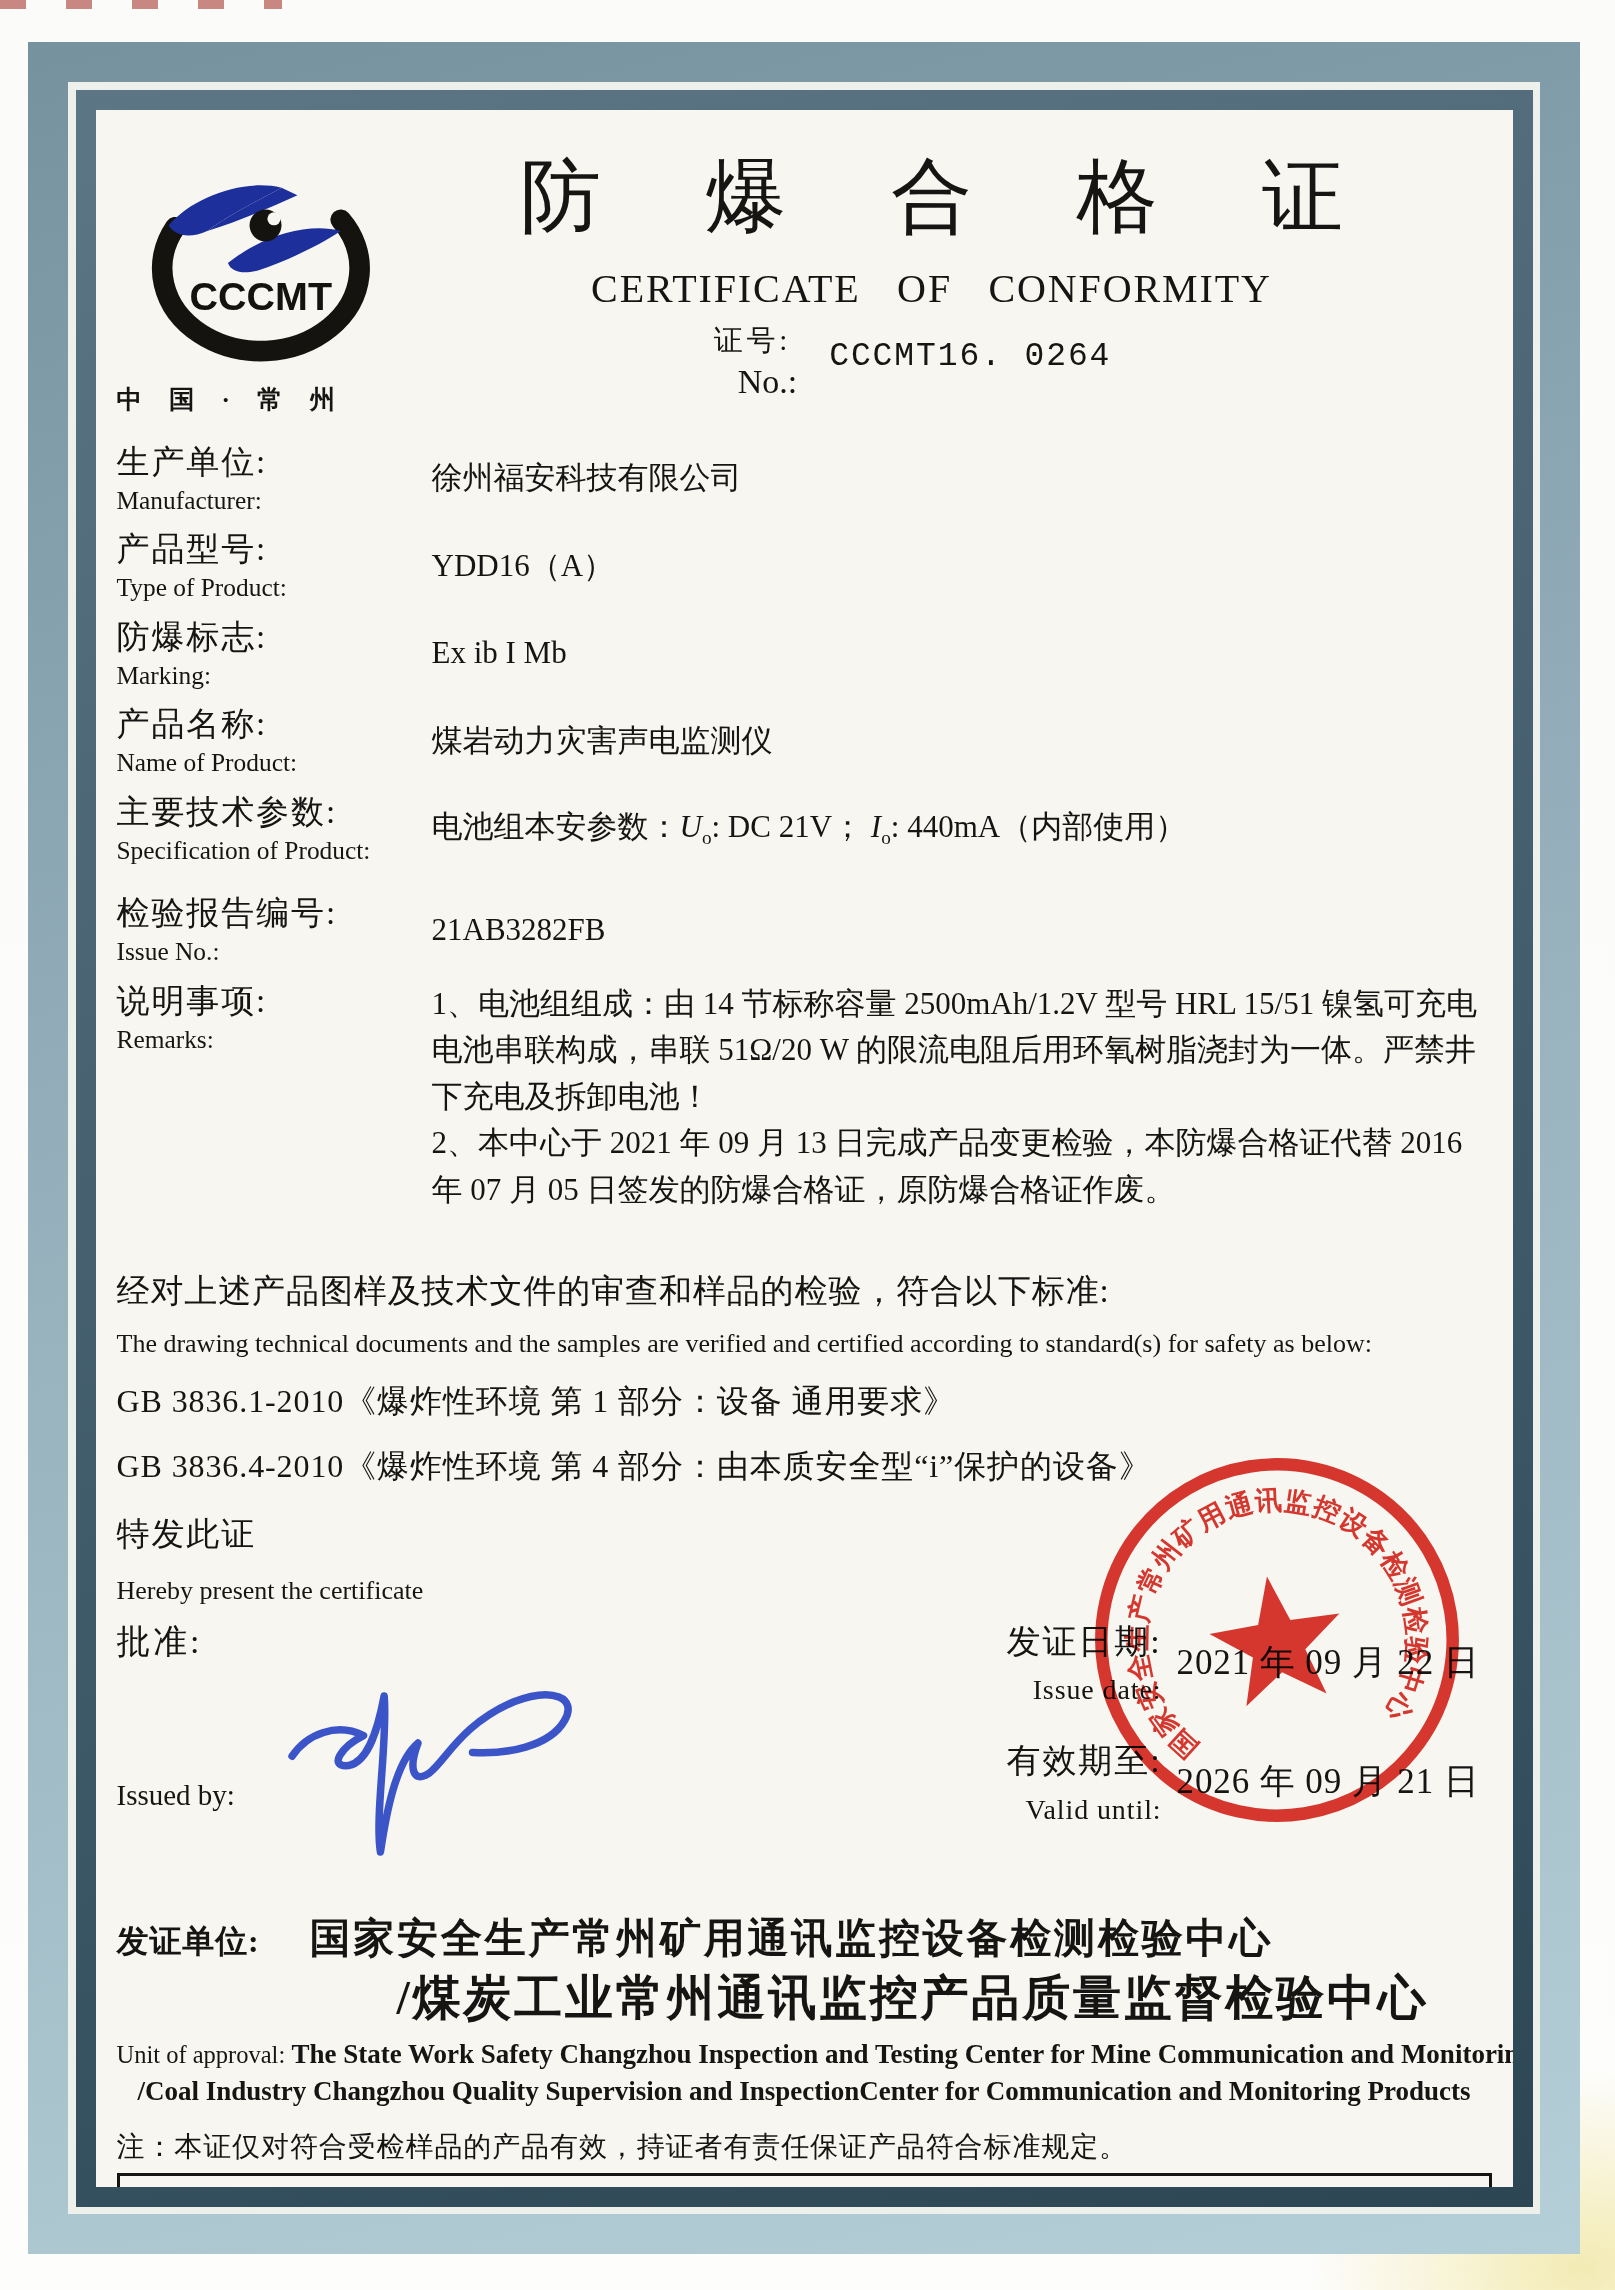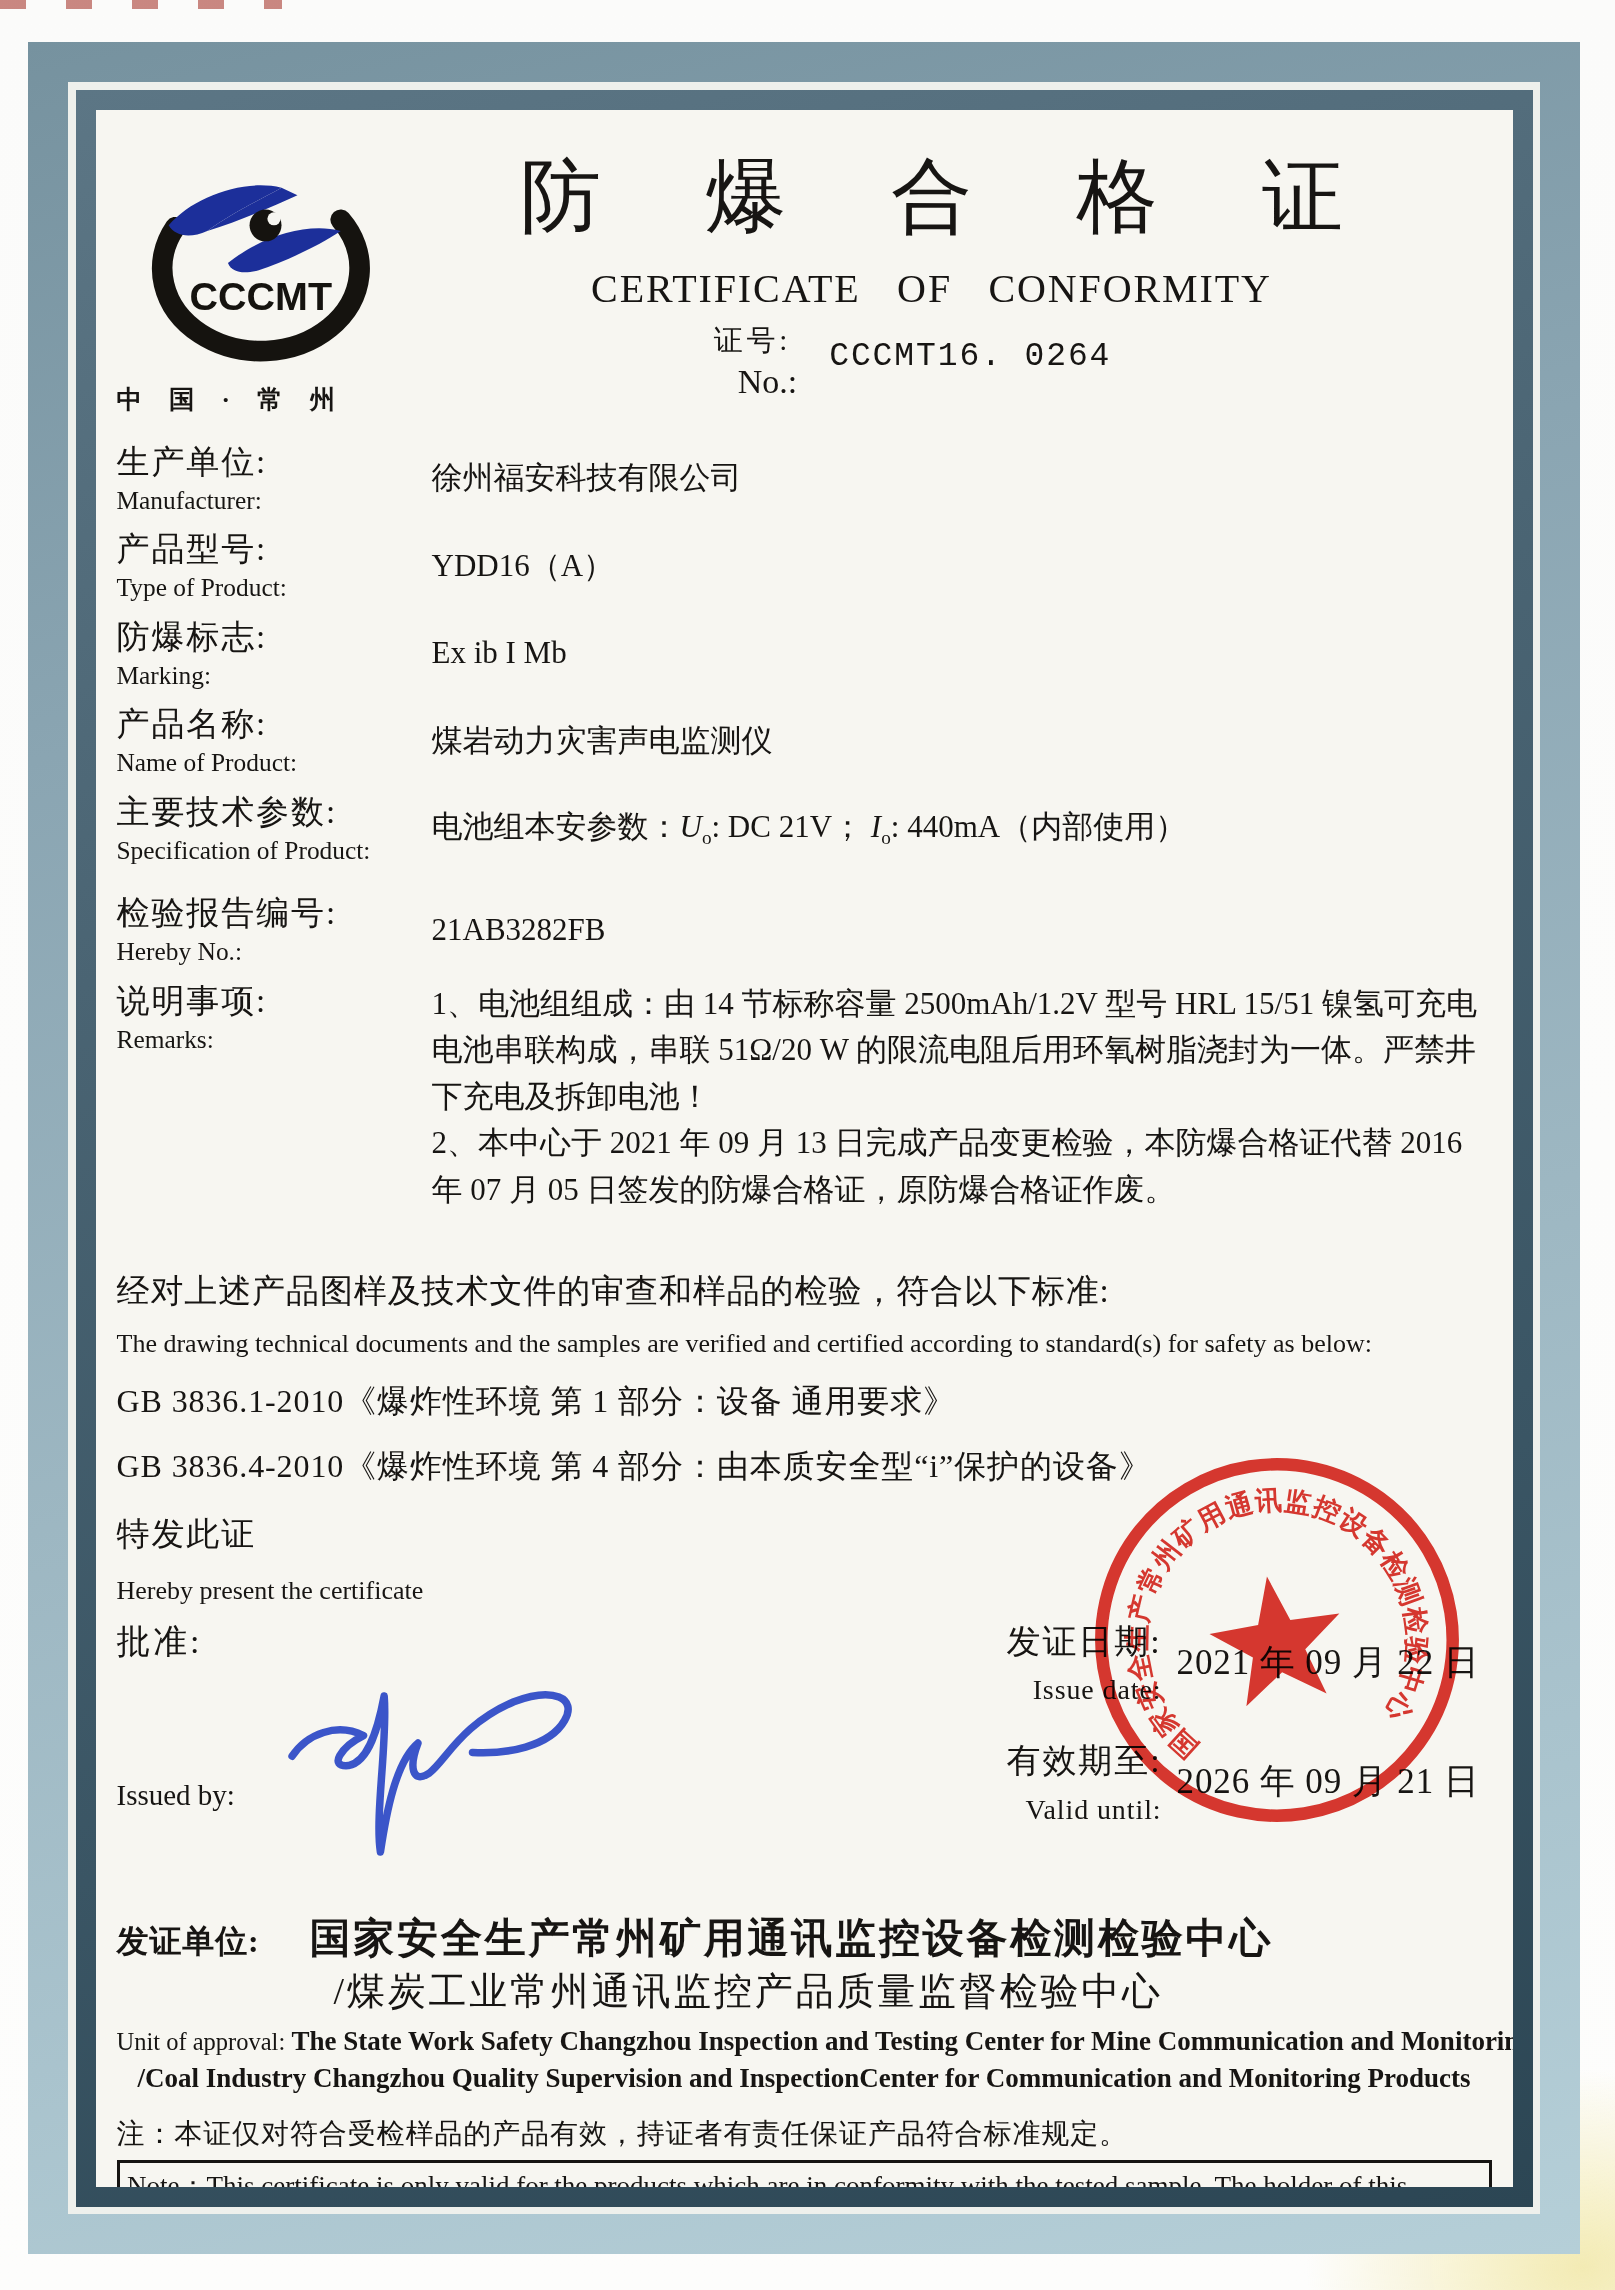--- a/index.html
+++ b/index.html
@@ -76,21 +76,21 @@
   .dlabel-en{font-size:28px;margin-top:9.4px;letter-spacing:0.9px;}
   .date-value{font-size:35px;margin-left:15px;white-space:nowrap;letter-spacing:0.9px;}
   .stamp{position:absolute;left:968px;top:-128px;width:384px;height:384px;z-index:4;
          transform:rotate(-9deg);opacity:.9;mix-blend-mode:multiply;}
 
   
   .issuer{margin-top:3.8px;}
   .issuer-line1{display:flex;align-items:baseline;}
   .issuer-label{font-size:32px;font-weight:700;letter-spacing:0.9px;flex:0 0 193px;}
   .issuer-cn{font-size:41px;font-weight:700;letter-spacing:2.8px;white-space:nowrap;}
-  .issuer-cn2{font-size:38px;font-weight:400;letter-spacing:2.8px;margin-left:217px;white-space:nowrap;}
+  .issuer-cn2{font-size:48px;font-weight:700;letter-spacing:2.8px;margin-left:217px;white-space:nowrap;text-align:center;}
   .issuer-en{font-size:27px;font-weight:700;margin-top:9.4px;white-space:nowrap;}
   .issuer-en .lab{font-weight:400;font-size:24.5px;}
   .issuer-en2{font-size:27px;font-weight:700;margin-top:5.6px;text-align:center;white-space:nowrap;}
 
   
   .note-cn{font-size:28px;margin-top:21px;letter-spacing:0.9px;}
   .note-box{border:3.8px solid #161412;border-bottom-width:5.6px;margin-top:7.5px;padding:5.6px 13px 9.4px 7.5px;}
   .note-en{font-size:27px;line-height:1.32;}
 </style>
 </head>
@@ -172,21 +172,21 @@
               <div class="fvalue">
                 <span>
                   <span>电池组本安参数：</span><span class="it">U</span><sub>o</sub><span>: DC 21V； </span><span class="it">I</span><sub>o</sub><span>: 440mA（内部使用）</span>
                 </span>
               </div>
             </div>
 
             <div class="frow row-gap">
               <div class="flabels">
                 <div class="flabel-cn">检验报告编号:</div>
-                <div class="flabel-en">Hereby No.:</div>
+                <div class="flabel-en">Issue No.:</div>
               </div>
               <div class="fvalue">21AB3282FB</div>
             </div>
 
             <div class="frow">
               <div class="flabels">
                 <div class="flabel-cn">说明事项:</div>
                 <div class="flabel-en">Remarks:</div>
               </div>
               <div class="fvalue top">

